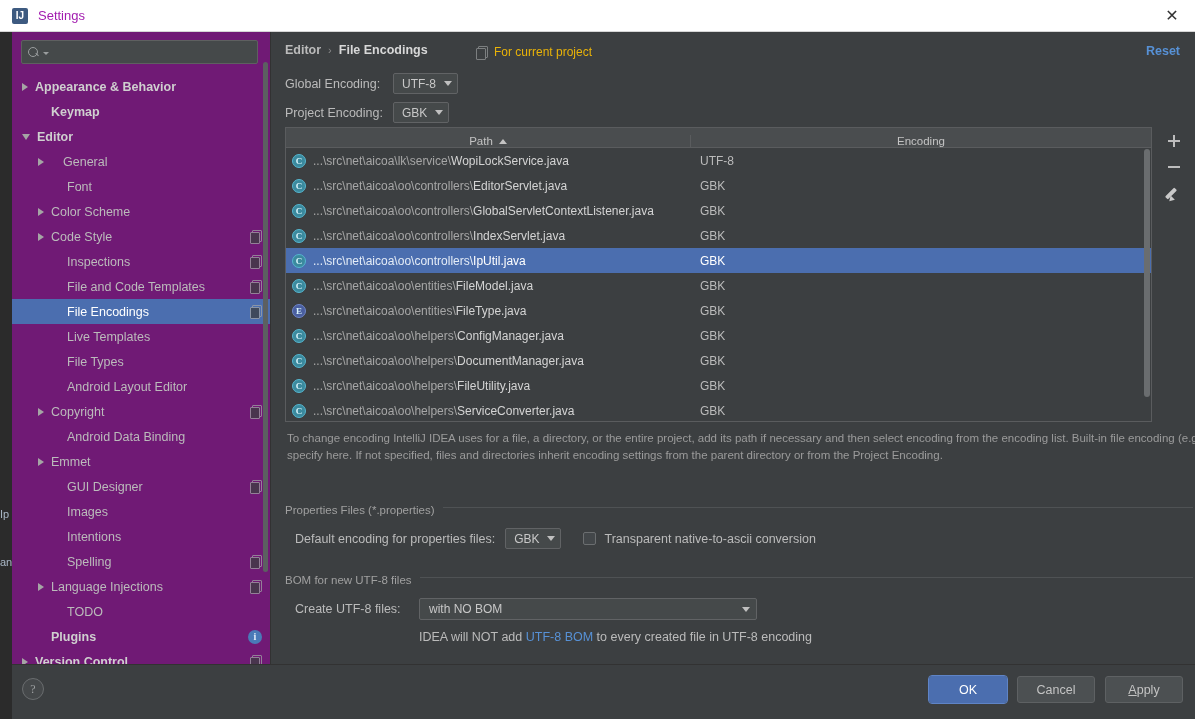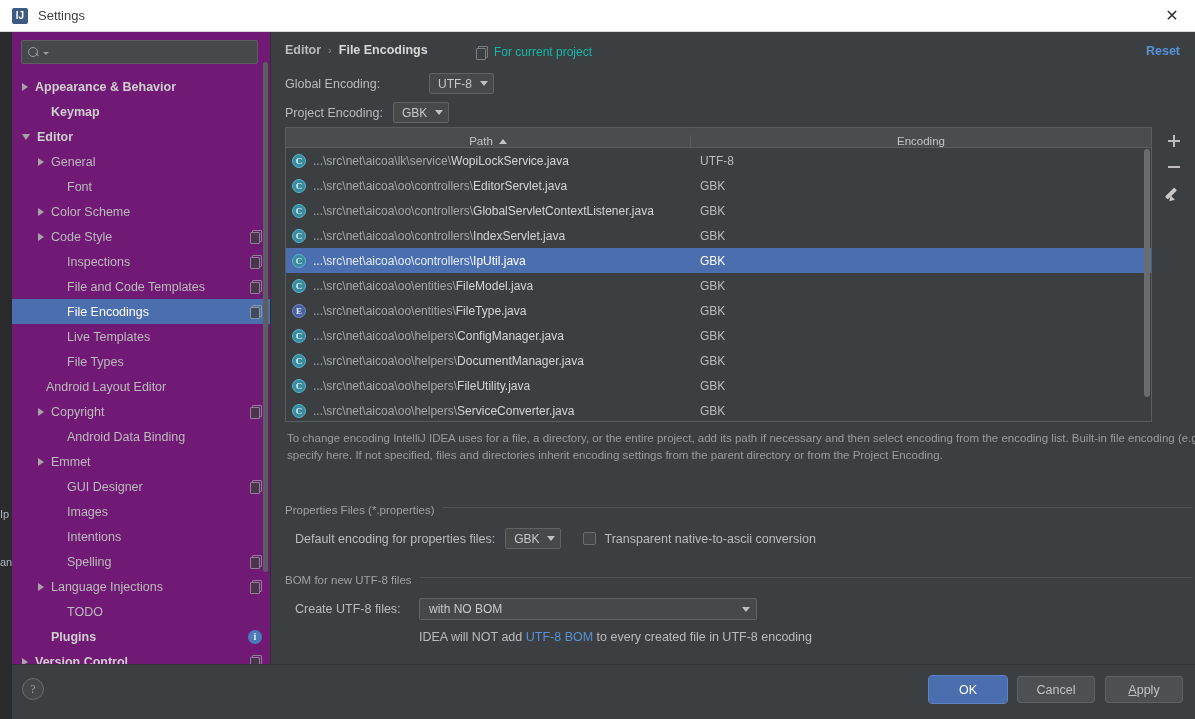--- a/index.html
+++ b/index.html
@@ -29,21 +29,21 @@
     background: #ffffff; display: flex; align-items: center;
     border-bottom: 1px solid #d6d6d6;
   }
   .tb-icon {
     width: 16px; height: 16px; margin-left: 12px; border-radius: 2px;
     background: #3d5a80; position: relative; flex: 0 0 auto;
     display:flex; align-items:center; justify-content:center;
   }
   .tb-icon span { color:#fff; font-size:10px; font-weight:bold; line-height:1; }
   .tb-title {
-    margin-left: 10px; font-size: 13px; color: #404040;
+    margin-left: 10px; font-size: 13px; color: #a21caf;
   }
   .tb-close {
     margin-left: auto; width: 46px; height: 32px;
     display: flex; align-items: center; justify-content: center;
     color: #333; font-size: 16px; cursor: pointer;
   }
 
   
   .dialog {
     position: absolute; left: 12px; top: 32px; width: 1183px; height: 687px;
@@ -129,40 +129,40 @@
   .pane { position: absolute; left: 259px; top: 0; width: 924px; height: 632px; }
 
   .breadcrumb-row {
     position: absolute; left: 14px; top: 11px; display: flex; align-items: center;
   }
   .bc-part { font-size: 12.5px; font-weight: bold; color: #bbbbbb; }
   .bc-part.active { color: #d8d8d8; }
   .bc-sep { margin: 0 7px; color: #8a8a8a; font-size: 11px; }
   .for-proj {
     position: absolute; left: 205px; top: 13px; display: flex; align-items: center;
-    font-size: 12px; color: #14b8a6;
+    font-size: 12px; color: #eab308;
   }
   .proj-ico {
     width: 12px; height: 13px; position: relative; margin-right: 6px; opacity:.8;
   }
   .proj-ico::before {
     content:""; position:absolute; left:2px; top:0; width:8px; height:10px;
     border:1px solid #8d8f90; border-radius:1px;
   }
   .proj-ico::after {
     content:""; position:absolute; left:0; top:2px; width:8px; height:10px;
     border:1px solid #8d8f90; border-radius:1px; background:#3c3f41;
   }
   .reset-link {
     position: absolute; right: 15px; top: 12px; font-size: 12.5px;
     color: #5791d6; font-weight: bold; cursor: pointer;
   }
 
   .enc-row { position: absolute; display: flex; align-items: center; }
-  .enc-row.r1 { left: 14px; top: 41px; gap: 36px; }
+  .enc-row.r1 { left: 14px; top: 41px; }
   .enc-row.r2 { left: 14px; top: 70px; }
   .enc-label { font-size: 12.5px; color: #bbbbbb; width: 108px; }
   .combo {
     height: 21px; background: #45494a; border: 1px solid #616365;
     border-radius: 2px; display: inline-flex; align-items: center;
     padding: 0 5px 0 8px; cursor: pointer; min-width: 52px;
   }
   .combo-text { font-size: 12px; color: #c8c8c8; }
   .combo-caret {
     width: 0; height: 0; margin-left: 8px;
@@ -325,21 +325,21 @@
           <div class="tree-row" style="padding-left: 26px;">
             <span class="tree-arrow none"></span>
             <span class="tree-label bold" style="margin-left: 7px;">Keymap</span>
           </div>
           <div class="tree-row" style="padding-left: 10px;">
             <span class="tree-arrow open"></span>
             <span class="tree-label bold" style="margin-left: 7px;">Editor</span>
           </div>
           <div class="tree-row" style="padding-left: 26px;">
             <span class="tree-arrow "></span>
-            <span class="tree-label" style="margin-left: 7px;">General</span>
+            <span class="tree-label" style="margin-left: 19px;">General</span>
           </div>
           <div class="tree-row" style="padding-left: 42px;">
             <span class="tree-arrow none"></span>
             <span class="tree-label" style="margin-left: 7px;">Font</span>
           </div>
           <div class="tree-row" style="padding-left: 26px;">
             <span class="tree-arrow "></span>
             <span class="tree-label" style="margin-left: 7px;">Color Scheme</span>
           </div>
           <div class="tree-row" style="padding-left: 26px;">
@@ -363,21 +363,21 @@
             <span class="copy-badge"></span>
           </div>
           <div class="tree-row" style="padding-left: 42px;">
             <span class="tree-arrow none"></span>
             <span class="tree-label" style="margin-left: 7px;">Live Templates</span>
           </div>
           <div class="tree-row" style="padding-left: 42px;">
             <span class="tree-arrow none"></span>
             <span class="tree-label" style="margin-left: 7px;">File Types</span>
           </div>
-          <div class="tree-row" style="padding-left: 21px; text-align: right;">
+          <div class="tree-row" style="padding-left: 42px; text-align: right;">
             <span class="tree-arrow none"></span>
             <span class="tree-label" style="margin-left: 7px;">Android Layout Editor</span>
           </div>
           <div class="tree-row" style="padding-left: 26px;">
             <span class="tree-arrow "></span>
             <span class="tree-label" style="margin-left: 7px;">Copyright</span>
             <span class="copy-badge"></span>
           </div>
           <div class="tree-row" style="padding-left: 42px;">
             <span class="tree-arrow none"></span>

